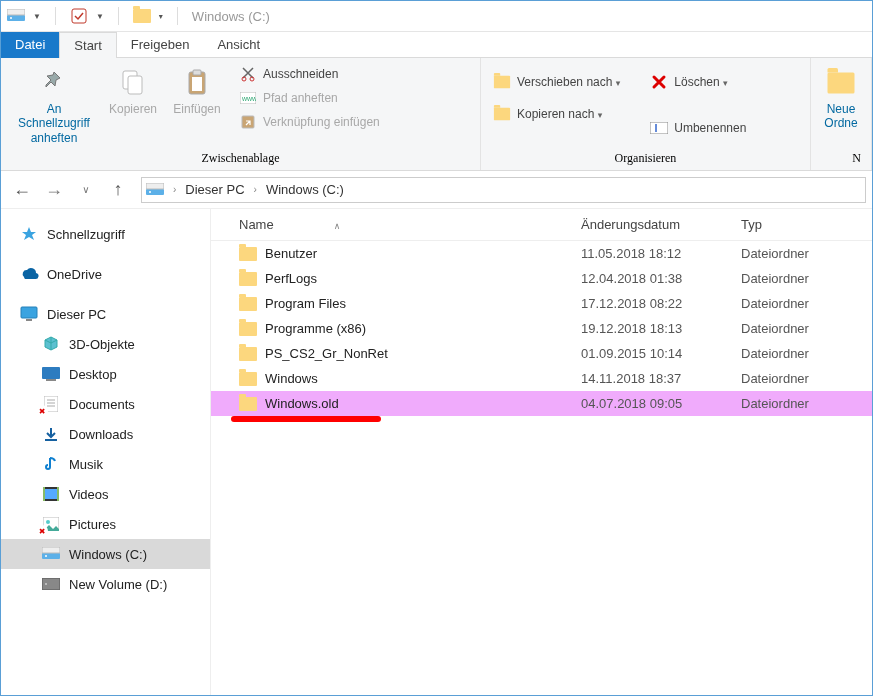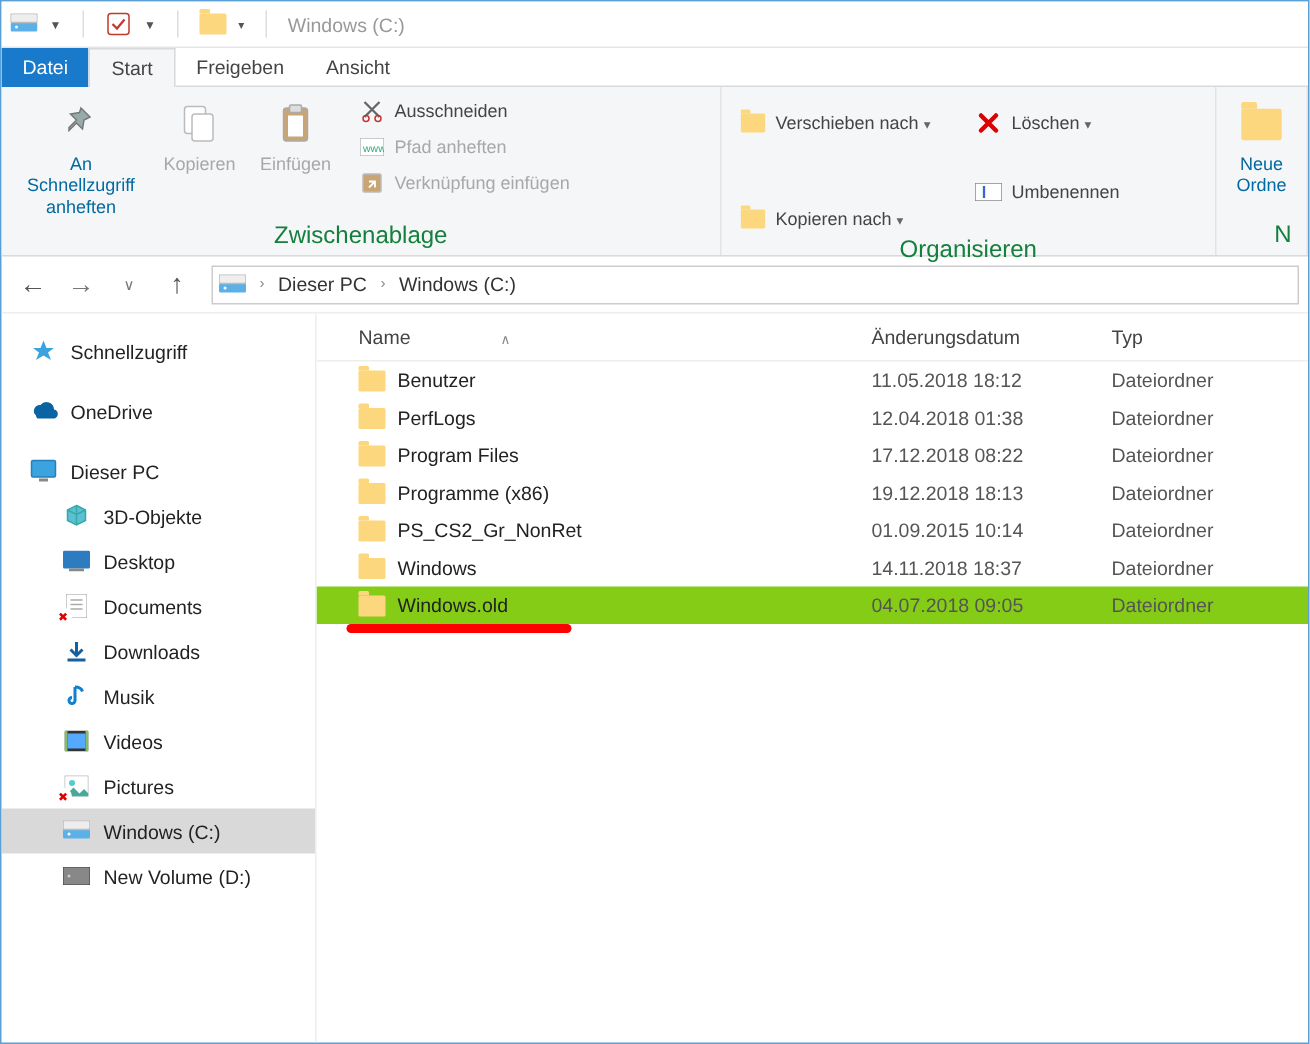--- a/index.html
+++ b/index.html
@@ -12,21 +12,21 @@
 .titlebar .folder-icon-sm::before { content: ""; position: absolute; top: -3px; left: 0; width: 7px; height: 3px; background: #fcd77e; border-radius: 1px 1px 0 0; }
 .titlebar .dd { font-size: 8px; color: #555; margin-left: -2px; }
 .titlebar .title { margin-left: 10px; color: #999; font-size: 13px; }
 .tabs { height: 26px; background: #fff; display: flex; border-bottom: 1px solid #dadada; }
 .tabs .tab { padding: 0 14px; height: 26px; line-height: 26px; font-size: 13px; color: #444; cursor: pointer; }
 .tabs .tab.file { background: #1979ca; color: #fff; }
 .tabs .tab.active { background: #f5f6f7; border: 1px solid #dadada; border-bottom: none; margin-bottom: -1px; }
 .ribbon { height: 113px; background: #f5f6f7; display: flex; border-bottom: 1px solid #dadada; }
 .rgroup { display: flex; flex-direction: column; border-right: 1px solid #e3e3e3; padding: 4px 8px 2px; }
 .rgroup .gbody { flex: 1; display: flex; align-items: flex-start; gap: 4px; }
-.rgroup .glabel { text-align: center; font-size: 16px; color: #15803d; padding-bottom: 2px; }
+.rgroup .glabel { text-align: center; font-size: 12px; color: #000000; padding-bottom: 2px; font-family: Liberation Serif, serif; }
 .rbtn-lg { display: flex; flex-direction: column; align-items: center; justify-content: flex-start; width: 90px; padding: 4px 2px; cursor: pointer; }
 .rbtn-lg .ic { height: 34px; display: flex; align-items: center; justify-content: center; }
 .rbtn-lg .lbl { text-align: center; font-size: 12px; color: #0369a1; line-height: 1.2; margin-top: 2px; }
 .rbtn-lg.dis .lbl, .rbtn-sm.dis .lbl { color: #a8a8a8; }
 .rbtn-sm { display: flex; align-items: center; gap: 6px; height: 24px; padding: 0 4px; cursor: pointer; }
 .rbtn-sm .ic { width: 18px; height: 18px; display: flex; align-items: center; justify-content: center; }
 .rbtn-sm .lbl { font-size: 12px; color: #444; }
 .vlist { display: flex; flex-direction: column; }
 .navrow { height: 38px; display: flex; align-items: center; padding: 0 6px; gap: 2px; border-bottom: 1px solid #eee; }
 .navbtn { width: 30px; height: 30px; display: flex; align-items: center; justify-content: center; color: #777; font-size: 18px; cursor: pointer; }
@@ -42,21 +42,21 @@
 .sidebar .item .ic { width: 20px; height: 20px; display: flex; align-items: center; justify-content: center; }
 .filelist { flex: 1; overflow: hidden; }
 .cols { display: flex; height: 32px; border-bottom: 1px solid #eee; align-items: center; font-size: 13px; color: #444; }
 .cols .c { padding: 0 10px; }
 .cols .c.name { flex: 0 0 360px; padding-left: 28px; }
 .cols .c.date { flex: 0 0 160px; }
 .cols .c.type { flex: 1; }
 .cols .asc { font-size: 9px; color: #888; margin-left: 60px; }
 .rows { position: relative; }
 .row { display: flex; align-items: center; height: 25px; font-size: 13px; color: #222; cursor: pointer; }
-.row.sel { background: #84cc16; }
+.row.sel { background: #f0abfc; }
 .row .c.name { flex: 0 0 360px; padding-left: 28px; display: flex; align-items: center; gap: 8px; }
 .row .c.date { flex: 0 0 160px; padding: 0 10px; color: #555; }
 .row .c.type { flex: 1; padding: 0 10px; color: #555; }
 .folder-ic { width: 18px; height: 14px; background: #fcd77e; border-radius: 1px; position: relative; }
 .folder-ic::before { content: ""; position: absolute; top: -3px; left: 0; width: 7px; height: 3px; background: #fcd77e; border-radius: 1px 1px 0 0; }
 .red-underline { position: absolute; height: 6px; background: #ff0000; border-radius: 3px; }
 .xbadge { position: absolute; left: -5px; bottom: -3px; width: 12px; height: 12px; background: #fff; border-radius: 50%; display: flex; align-items: center; justify-content: center; }
 .xbadge::after { content: "✖"; color: #d00; font-size: 8px; }
 </style>
 </head>
@@ -156,21 +156,21 @@
             </div>
           <div class="lbl">Verknüpfung einfügen</div>
         </div>
       </div>
     </div>
     <div class="glabel">Zwischenablage</div>
   </div>
 
   <div class="rgroup" style="flex:0 0 330px">
     <div class="gbody">
-      <div class="vlist" style="gap:40px;padding-top:8px">
+      <div class="vlist" style="gap:8px;padding-top:8px">
         <div class="rbtn-sm">
           <div class="ic">
               <span class="folder-ic" style="transform:scale(0.9)"></span>
             </div>
           <div class="lbl"><span>Verschieben nach</span> <span style="font-size:9px;color:#666">▾</span></div>
         </div>
         <div class="rbtn-sm">
           <div class="ic">
               <span class="folder-ic" style="transform:scale(0.9)"></span>
             </div>

